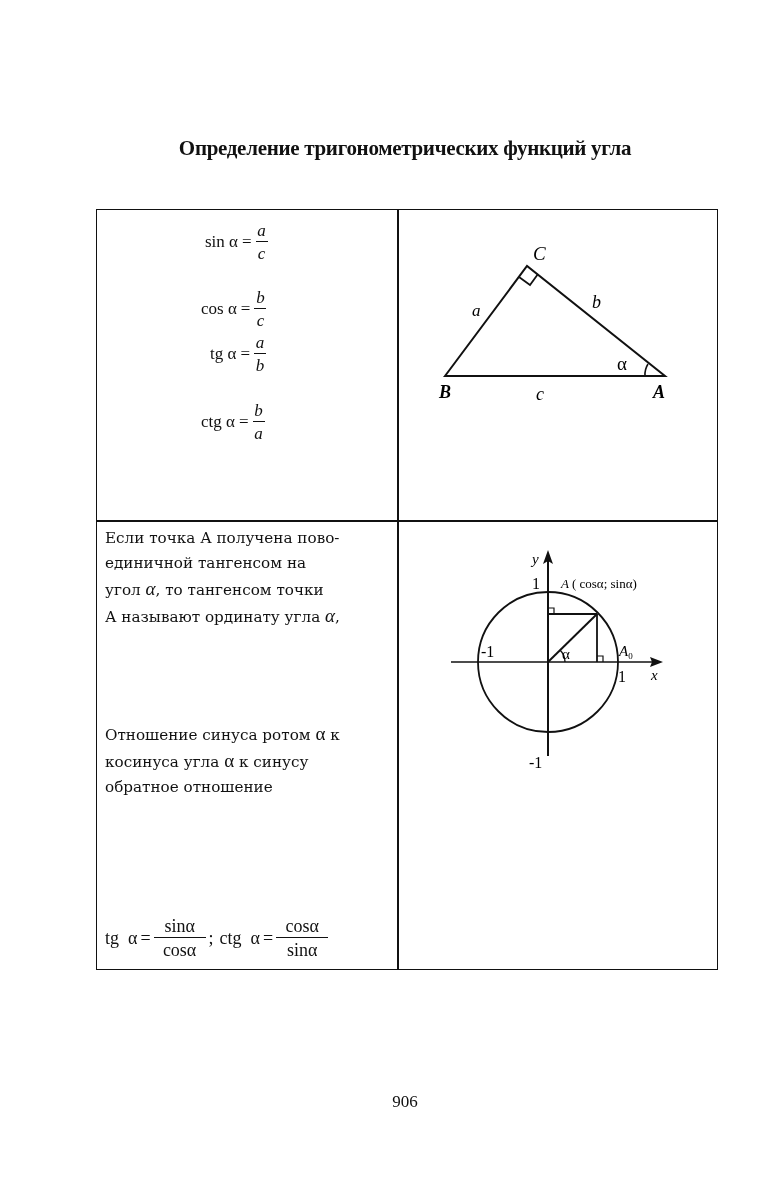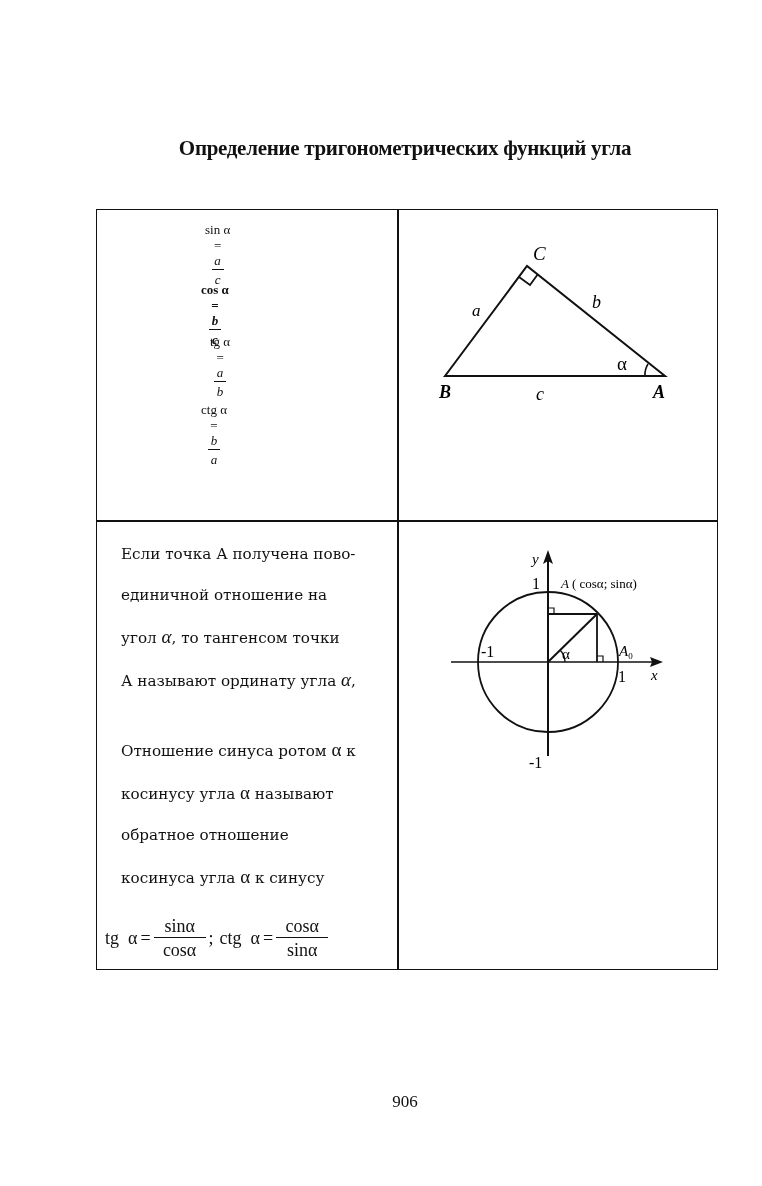--- a/index.html
+++ b/index.html
@@ -5,31 +5,31 @@
   html, body { margin: 0; padding: 0; background: #ffffff; }
   body { width: 762px; height: 1186px; position: relative; overflow: hidden;
          font-family: "Liberation Serif", "DejaVu Serif", serif; color: #111; }
   .title { position: absolute; left: 0; width: 810px; top: 136px; text-align: center;
            font-size: 21px; font-weight: bold; letter-spacing: -0.3px; }
   .tbl { position: absolute; left: 96px; top: 209px; width: 622px; height: 761px;
          border: 1.5px solid #111; box-sizing: border-box; }
   .vline { position: absolute; left: 300px; top: 0; width: 1.5px; height: 100%; background: #111; }
   .hline { position: absolute; left: 0; top: 310px; width: 100%; height: 1.5px; background: #111; }
 
-  .formula { position: absolute; display: flex; align-items: center; font-size: 13px; flex-direction: column; }
+  .formula { position: absolute; display: flex; align-items: center; font-size: 17px; }
   .formula .lhs { text-align: right; }
   .formula .eq { margin: 0 4px; }
   .frac { display: inline-flex; flex-direction: column; align-items: center; line-height: 1; }
   .frac .num { font-style: italic; padding-bottom: 2px; }
   .frac .bar { width: 100%; min-width: 12px; height: 1.2px; background: #111; }
   .frac .den { font-style: italic; padding-top: 3px; }
 
   .para { position: absolute; left: 8px; width: 290px; font-family: "DejaVu Serif", serif;
           font-size: 15.2px; line-height: 25px; }
-  .para p { margin: 16px; }
+  .para p { margin: 0; }
   .greek { font-family: "Liberation Serif", serif; font-size: 19px; }
   .sub0 { font-size: 12px; vertical-align: -3px; }
 
   .bottom-formula { position: absolute; left: 8px; top: 707px; display: flex; align-items: center;
                     font-size: 18px; }
   .bottom-formula .frac .num, .bottom-formula .frac .den { font-style: normal; }
   .bottom-formula .frac .bar { min-width: 52px; }
 
   .page-number { position: absolute; left: 0; width: 810px; top: 1092px; text-align: center; font-size: 17px; }
   svg text { font-family: "Liberation Serif", serif; }
@@ -46,21 +46,21 @@
   <div>
     <div class="formula" style="left:108px; top:12px;">
       <span class="lhs">sin α</span>
       <span class="eq">=</span>
       <span class="frac">
         <span class="num">a</span>
         <span class="bar"></span>
         <span class="den">c</span>
       </span>
     </div>
-    <div class="formula" style="left:104px; top:72px;font-weight:bold;">
+    <div class="formula" style="left:104px; top:79px;">
       <span class="lhs">cos α</span>
       <span class="eq">=</span>
       <span class="frac">
         <span class="num">b</span>
         <span class="bar"></span>
         <span class="den">c</span>
       </span>
     </div>
     <div class="formula" style="left:113px; top:124px;">
       <span class="lhs">tg α</span>
@@ -90,30 +90,29 @@
     <text x="40" y="188" font-size="18" font-style="italic" font-weight="bold">B</text>
     <text x="254" y="188" font-size="18" font-style="italic" font-weight="bold">A</text>
     <text x="73" y="106" font-size="17" font-style="italic">a</text>
     <text x="193" y="98" font-size="18" font-style="italic">b</text>
     <text x="137" y="190" font-size="18" font-style="italic">c</text>
     <text x="218" y="160" font-size="19">α</text>
   </svg>
 
   <div class="para" style="top:316px;">
     <p><span>Если точка А получена пово-</span></p>
-    <p><span>единичной отношение на</span></p>
+    <p><span>единичной тангенсом на</span></p>
     <p><span>угол </span><i class="greek">α</i><span>, то тангенсом точки</span></p>
     <p><span>А называют ординату угла </span><i class="greek">α</i><span>,</span></p>
   </div>
 
   <div class="para" style="top:511px;">
     <p><span>Отношение синуса ротом </span><span class="greek">α</span><span> к</span></p>
-    <p><span>косинусу угла </span><span class="greek">α</span><span> называют</span></p>
+    <p><span>косинуса угла </span><span class="greek">α</span><span> к синусу</span></p>
     <p><span>обратное отношение</span></p>
-    <p><span>косинуса угла </span><span class="greek">α</span><span> к синусу</span></p>
   </div>
 
   <div class="bottom-formula">
     <span style="white-space:pre;">tg  α</span>
     <span style="margin:0 3px;">=</span>
     <span class="frac">
       <span class="num">sinα</span>
       <span class="bar"></span>
       <span class="den">cosα</span>
     </span>

